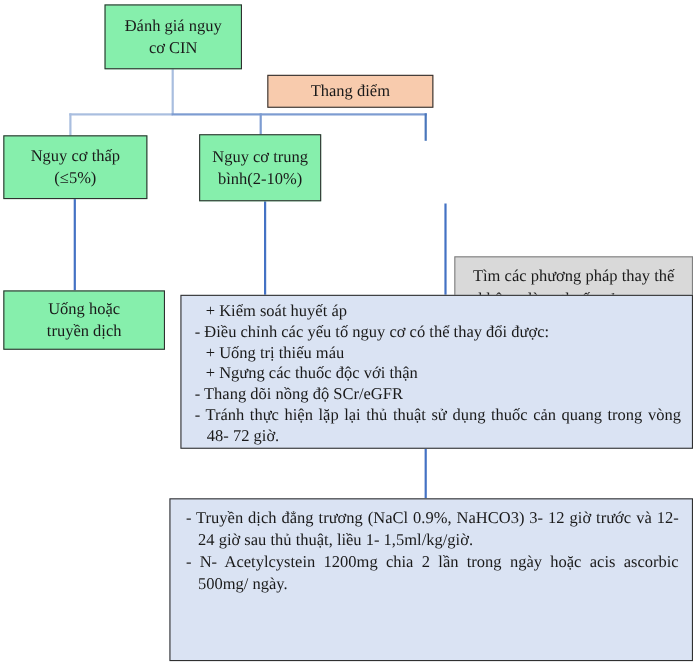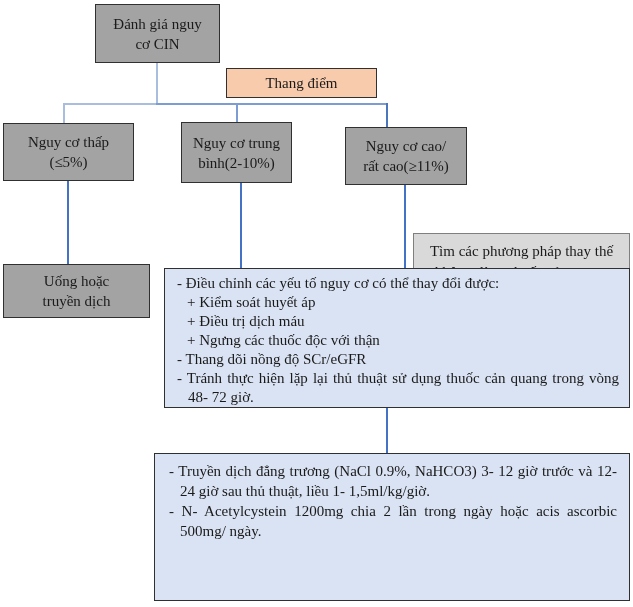--- a/index.html
+++ b/index.html
@@ -10,26 +10,26 @@
     font-family:"Liberation Serif","DejaVu Serif",serif;
     color:#1a1a1a;
     overflow:hidden;
   }
   .box {
     position:absolute; box-sizing:border-box;
     display:flex; align-items:center; justify-content:center;
     text-align:center; white-space:pre-line;
     font-size:15px; line-height:20px;
   }
-  .blue   { background:#a3a3a3; border:1px solid #303030; }
+  .blue   { background:#86efac; border:1px solid #303030; }
   .orange { background:#f8cbad; border:1px solid #303030; }
   .gray   { background:#d9d9d9; border:1px solid #7f7f7f; }
 
   .box-assessment { left:95px;  top:4px;   width:125px; height:59px; }
-  .box-score      { left:226px; top:68px;  width:151px; height:30px; }
+  .box-score      { left:243px; top:68px;  width:151px; height:30px; }
   .box-low        { left:3px;   top:123px; width:131px; height:58px;text-align:center; }
   .box-medium     { left:181px; top:122px; width:111px; height:61px; }
   .box-high       { left:345px; top:127px; width:122px; height:58px; }
   .box-alt        { left:413px; top:193px; width:217px; height:57px; line-height:21px;margin-top:40px; }
   .box-oral       { left:3px;   top:264px; width:147px; height:54px; }
 
   .box-text {
     position:absolute; box-sizing:border-box;
     background:#dae3f3; border:1px solid #303030;
     font-size:15px; text-align:left; white-space:normal;
@@ -76,33 +76,31 @@
 cơ CIN</div>
 
   <div class="box orange box-score">Thang điểm</div>
 
   <div class="box blue box-low">Nguy cơ thấp
 (≤5%)</div>
 
   <div class="box blue box-medium">Nguy cơ trung
 bình(2-10%)</div>
 
-  <div class="box blue box-high">Nguy cơ cao/
-rất cao(≥11%)</div>
 
   <div class="box gray box-alt">Tìm các phương pháp thay thế
 không dùng thuốc cản quang</div>
 
   <div class="box blue box-oral">Uống hoặc
 truyền dịch</div>
 
   <div class="box-text box-adjust">
+      <div class="li li-indent">+ Kiểm soát huyết áp</div>
       <div class="li">- Điều chỉnh các yếu tố nguy cơ có thể thay đổi được:</div>
-      <div class="li li-indent">+ Kiểm soát huyết áp</div>
-      <div class="li li-indent">+ Điều trị dịch máu</div>
+      <div class="li li-indent">+ Uống trị thiếu máu</div>
       <div class="li li-indent">+ Ngưng các thuốc độc với thận</div>
       <div class="li">- Thang dõi nồng độ SCr/eGFR</div>
       <div class="li">- Tránh thực hiện lặp lại thủ thuật sử dụng thuốc cản quang trong vòng 48- 72 giờ.</div>
     </div>
 
   <div class="box-text box-hydration">
       <div class="li">- Truyền dịch đẳng trương (NaCl 0.9%, NaHCO3) 3- 12 giờ trước và 12-24 giờ sau thủ thuật, liều 1- 1,5ml/kg/giờ.</div>
       <div class="li">- N- Acetylcystein 1200mg chia 2 lần trong ngày hoặc acis ascorbic 500mg/ ngày.</div>
     </div>
 

